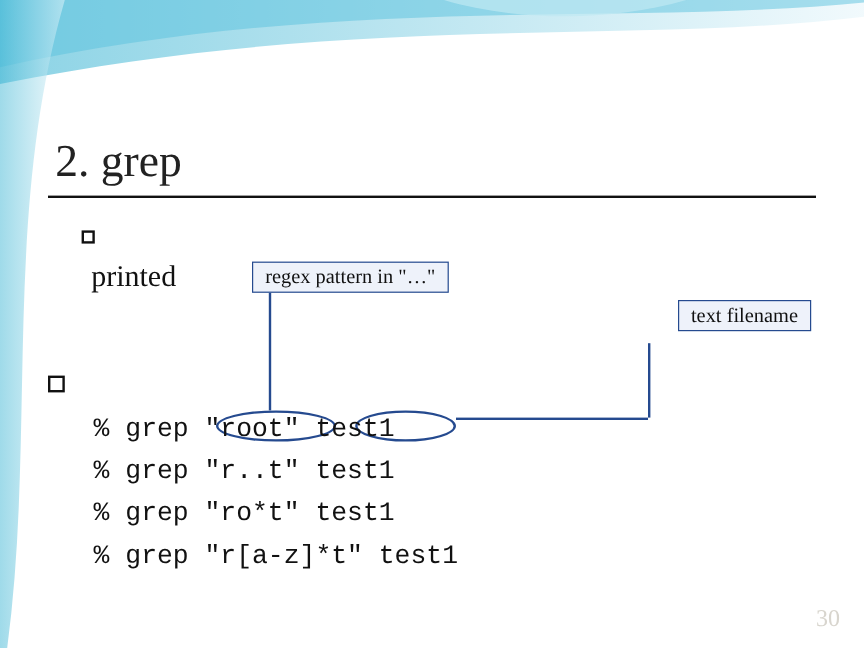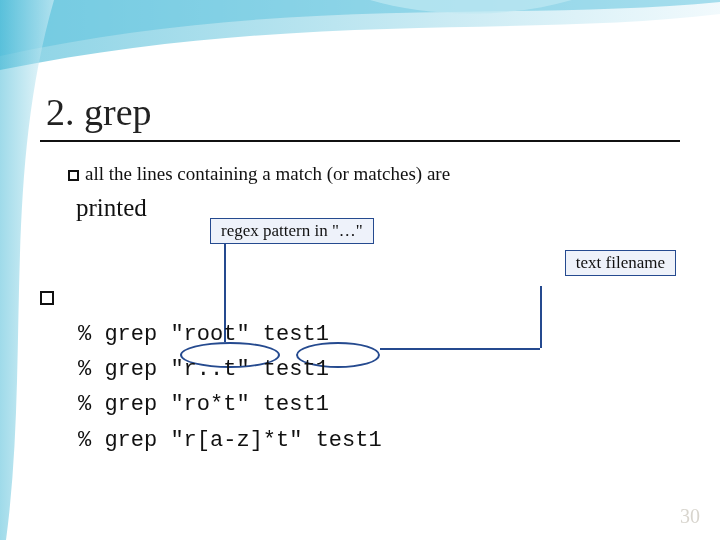--- a/index.html
+++ b/index.html
@@ -19,20 +19,21 @@
     position: relative;
     z-index: 1;
     padding: 90px 40px 0 40px;
   }
   .title {
     font-size: 38px;
     color: #222;
     font-family: Georgia, serif;
     margin-bottom: 6px;
     padding-left: 6px;
+    margin-top: 23px;
   }
   .title-rule {
     border: none;
     border-top: 2px solid #111;
     margin: 0 0 18px 0;
     width: 640px;
   }
   .bullets {
     font-size: 20px;
     color: #111;
@@ -132,21 +133,21 @@
   <path d="M0,0 L0,540 L6,540 C30,360 2,180 54,0 Z" fill="url(#g1)" opacity="0.5"></path>
   <path d="M370,0 C430,18 520,20 590,-6 L370,-6 Z" fill="#bfe8f2" opacity="0.7"></path>
 </svg>
 
 <div class="content">
   <div class="title">2. grep</div>
   <hr class="title-rule">
 
   <div class="bullets">
     <div class="b2">
-      <span class="sq small"></span><span>all the lines containing a match (or matches) are</span>
+      <span class="sq small"></span>
     </div>
     <div class="printed-line">
       <span>printed</span>
     </div>
   </div>
 
   <div class="examples-hdr">
     <span class="sq"></span>
   </div>
 

